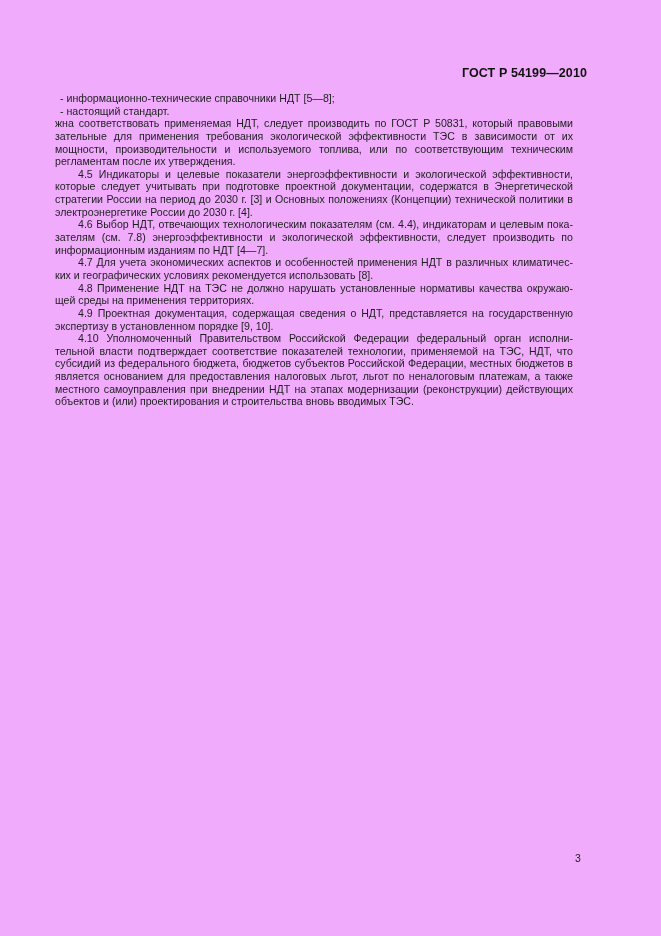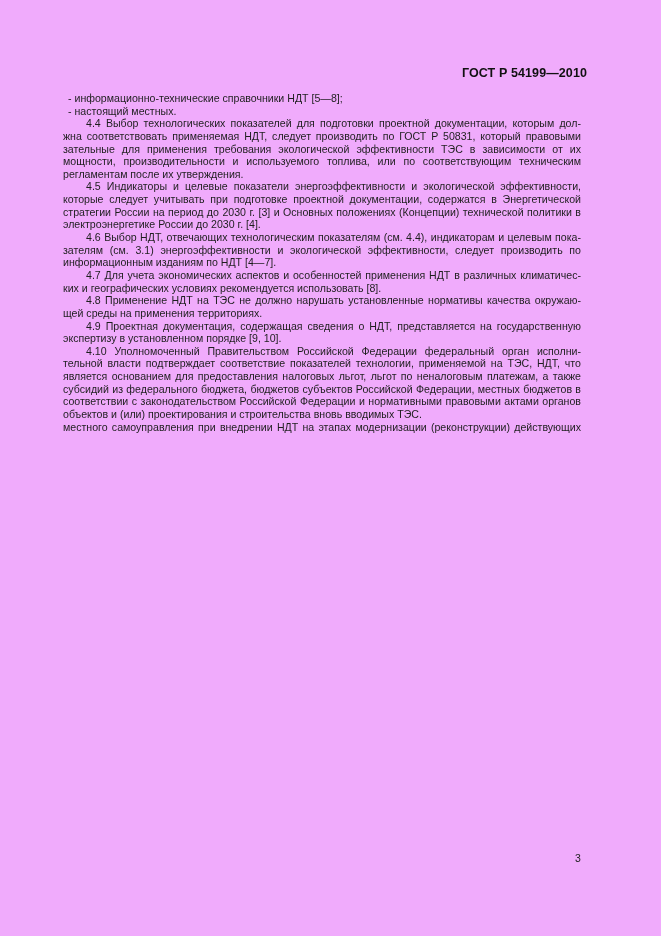--- a/index.html
+++ b/index.html
@@ -26,21 +26,21 @@
       position: absolute;
       top: 66px;
       right: 74px;
       font-weight: bold;
       font-size: 12.5px;
       letter-spacing: 0.1px;
       color: #111;
     }
     .body-text {
       position: absolute;
-      left: 63px;
+      left: 55px;
       top: 92px;
       width: 518px;
       font-size: 10.6px;
       line-height: 12.65px;
       color: #1e1e1e;
     }
     .line {
       display: block;
       white-space: nowrap;
       height: 12.65px;
@@ -62,42 +62,40 @@
     }
   </style>
 </head>
 <body>
 
 <div class="page">
   <div class="header-code">ГОСТ Р 54199—2010</div>
 
   <div class="body-text">
     <span class="line bullet">-  информационно-технические справочники НДТ [5—8];</span>
-    <span class="line bullet">-  настоящий местных.</span>
-    <span class="line indent justify">4.4  Выбор технологических показателей для подготовки проектной документации, которым дол-</span>
+    <span class="line bullet">-  настоящий стандарт.</span>
     <span class="line justify">жна соответствовать применяемая НДТ, следует производить по ГОСТ Р 50831, который правовыми обя-</span>
     <span class="line justify">зательные для применения требования экологической эффективности ТЭС в зависимости от их</span>
     <span class="line justify">мощности, производительности и используемого топлива, или по соответствующим техническим</span>
     <span class="line">регламентам после их утверждения.</span>
     <span class="line indent justify">4.5  Индикаторы и целевые показатели энергоэффективности и экологической эффективности,</span>
     <span class="line justify">которые следует учитывать при подготовке проектной документации, содержатся в Энергетической</span>
     <span class="line justify">стратегии России на период до 2030 г. [3] и Основных положениях (Концепции) технической политики в</span>
     <span class="line">электроэнергетике России до 2030 г. [4].</span>
     <span class="line indent justify">4.6 Выбор НДТ, отвечающих технологическим показателям (см. 4.4), индикаторам и целевым пока-</span>
-    <span class="line justify">зателям (см. 3.1) энергоэффективности и экологической эффективности, следует производить по</span>
+    <span class="line justify">зателям (см. 7.8) энергоэффективности и экологической эффективности, следует производить по</span>
     <span class="line">информационным изданиям по НДТ [4—7].</span>
     <span class="line indent justify">4.7  Для учета экономических аспектов и особенностей применения НДТ в различных климатичес-</span>
     <span class="line">ких и географических условиях рекомендуется использовать [8].</span>
     <span class="line indent justify">4.8  Применение НДТ на ТЭС не должно нарушать установленные нормативы качества окружаю-</span>
     <span class="line">щей среды на применения территориях.</span>
     <span class="line indent justify">4.9  Проектная документация, содержащая сведения о НДТ, представляется на государственную</span>
     <span class="line">экспертизу в установленном порядке [9, 10].</span>
     <span class="line indent justify">4.10  Уполномоченный Правительством Российской Федерации федеральный орган исполни-</span>
     <span class="line justify">тельной власти подтверждает соответствие показателей технологии, применяемой на ТЭС, НДТ, что</span>
+    <span class="line justify">субсидий из федерального бюджета, бюджетов субъектов Российской Федерации, местных бюджетов в</span>
     <span class="line justify">является основанием для предоставления налоговых льгот, льгот по неналоговым платежам, а также</span>
-    <span class="line justify">субсидий из федерального бюджета, бюджетов субъектов Российской Федерации, местных бюджетов в</span>
-    <span class="line justify">соответствии с законодательством Российской Федерации и нормативными правовыми актами органов</span>
+    <span class="line justify">местного самоуправления при внедрении НДТ на этапах модернизации (реконструкции) действующих</span>
     <span class="line">объектов и (или) проектирования и строительства вновь вводимых ТЭС.</span>
-    <span class="line justify">местного самоуправления при внедрении НДТ на этапах модернизации (реконструкции) действующих</span>
   </div>
 
   <div class="page-number">3</div>
 </div>
 
 </body></html>

